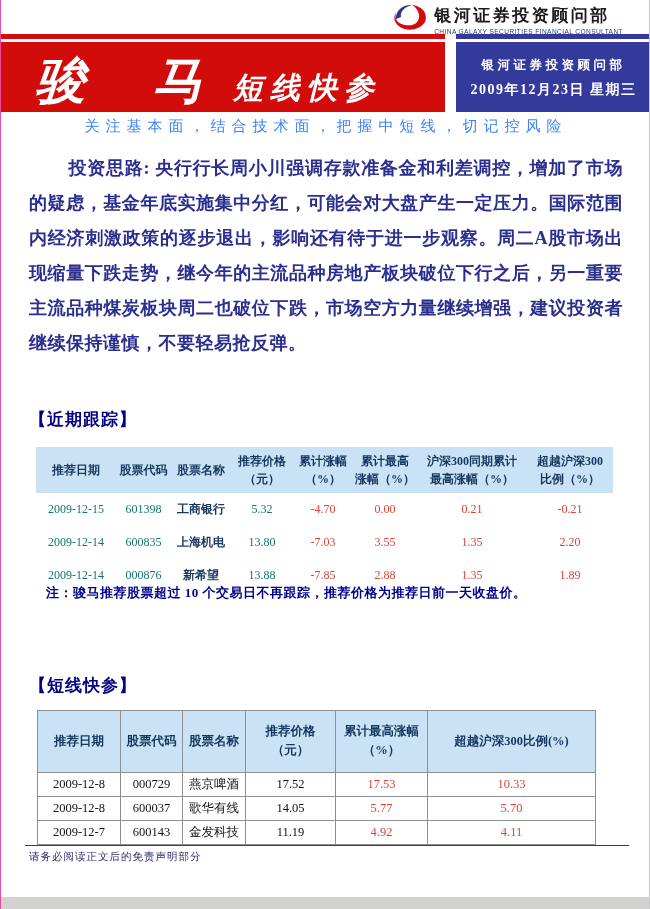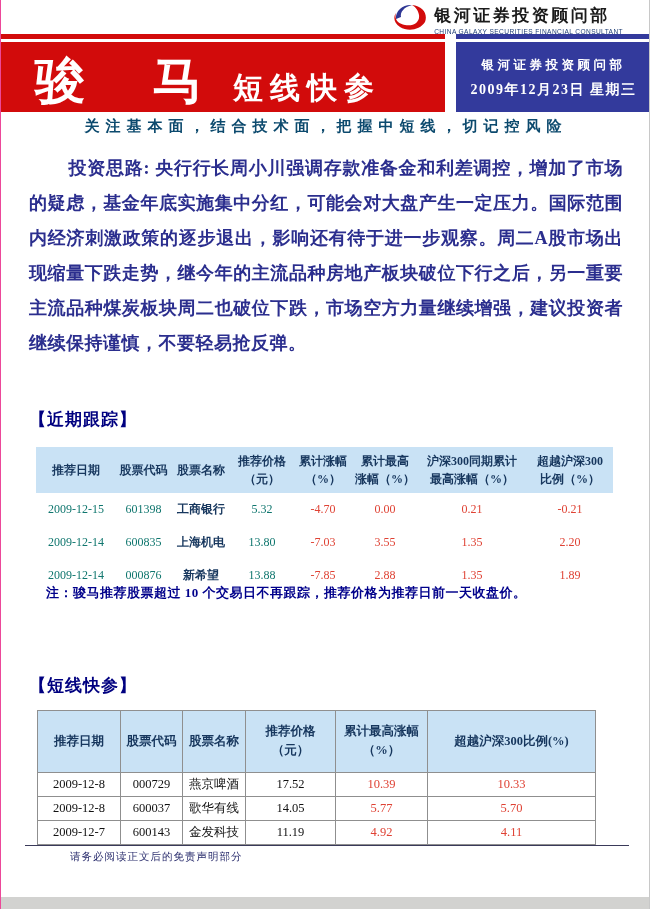--- a/index.html
+++ b/index.html
@@ -18,33 +18,33 @@
              font-family:"Liberation Sans","DejaVu Sans",sans-serif; }
 
   
   .rule { top:34px; left:0; width:650px; height:5px; display:flex; }
   .rule .r { width:444px; background:var(--red); }
   .rule .g { width:11px; background:#fff; }
   .rule .b { flex:1; background:var(--blue); }
 
   
   .banner { top:42px; left:0; width:650px; height:70px; display:flex; }
-  .banner-red { width:444px; background:var(--red); position:relative; color:#fff; }
+  .banner-red { width:444px; background:var(--red); position:relative; color:#fff;font-style:italic; }
   .banner-gap { width:11px; background:#fff; }
   .banner-blue { flex:1; background:var(--blue); color:#fff; text-align:center; padding-top:11px; }
   .banner-title { position:absolute; left:34px; top:6px; font-size:50px; font-weight:bold;
                   letter-spacing:0.55em; white-space:nowrap; }
   .banner-sub { position:absolute; left:232px; top:26px; font-size:30px; font-weight:bold;
                 letter-spacing:7px; white-space:nowrap;text-align:center; }
   .banner-dept { font-size:12.5px; font-weight:bold; letter-spacing:3.5px; line-height:24px; white-space:nowrap; }
   .banner-date { font-size:14px; font-weight:bold; letter-spacing:1.5px; line-height:26px; white-space:nowrap; }
 
   
-  .motto { top:117px; left:0; width:650px; text-align:center; font-size:15px; color:#0c4a6e;
-           letter-spacing:6px; font-weight:bold; white-space:nowrap; }
+  .motto { top:117px; left:0; width:650px; text-align:center; font-size:15px; color:#3b82f6;
+           letter-spacing:6px; font-weight:normal; white-space:nowrap; }
 
   
   .thoughts { top:151px; left:28px; width:594px; font-size:18px; line-height:35px;
               color:#2b2e8e; font-weight:bold; text-align:justify; text-indent:2.2em;
               letter-spacing:0.5px; }
 
   
   .sec-h { left:28px; font-size:17px; font-weight:bold; color:#000080; letter-spacing:1px; }
 
   
@@ -57,21 +57,21 @@
   .t1 td.c2 { font-weight:bold; color:#17375e; }
   .t2 { top:710px; left:36px; width:558px; }
   .t2 th { background:#c9e2f5; color:#17375e; font-size:12.5px; font-weight:bold;
            border:1px solid #8f8f8f; padding:11px 3px; line-height:1.55; white-space:pre-line; }
   .t2 td { font-size:12.5px; color:#111; border:1px solid #8f8f8f; padding:3px 2px; }
   td.red { color:#df4234; }
 
   
   .note { top:584px; left:45px; font-size:13px; font-weight:bold; color:#00008b; letter-spacing:0.5px; }
   .foot-line { top:845px; left:24px; width:604px; border-top:1px solid #3a3a5a; height:0; }
-  .foot-text { top:850px; left:28px; font-size:10.5px; color:#2b2e6e; letter-spacing:1px;margin-left:41px; }
+  .foot-text { top:850px; left:28px; font-size:10.5px; color:#2b2e6e; letter-spacing:1px; }
   .bottom-strip { top:897px; left:0; width:650px; height:12px; background:#d2d2d0; }
 
   :root { --red:#d20b0b; --blue:#333a9c; }
 </style>
 </head>
 <body>
 
 <div class="page">
 
   <div class="abs logo-wrap">
@@ -178,21 +178,21 @@
 （%）</th>
           <th style="width: 168px;">超越沪深300比例(%)</th>
         </tr>
       </thead>
       <tbody>
         <tr>
           <td>2009-12-8</td>
           <td>000729</td>
           <td>燕京啤酒</td>
           <td>17.52</td>
-          <td class="red">10.39</td>
+          <td class="red">17.53</td>
           <td class="red">10.33</td>
         </tr>
         <tr>
           <td>2009-12-8</td>
           <td>600037</td>
           <td>歌华有线</td>
           <td>14.05</td>
           <td class="red">5.77</td>
           <td class="red">5.70</td>
         </tr>

